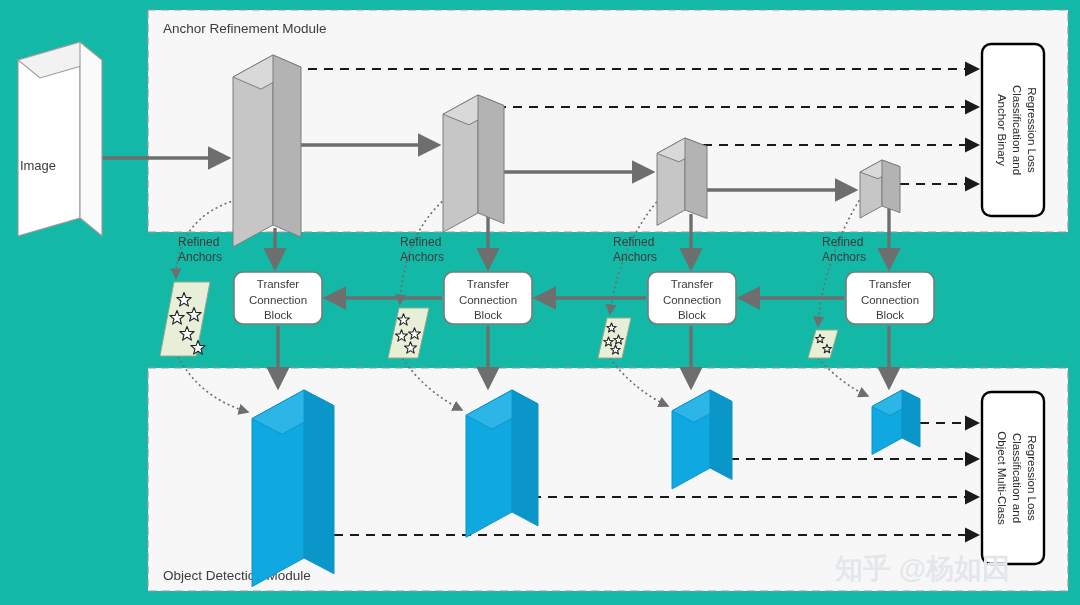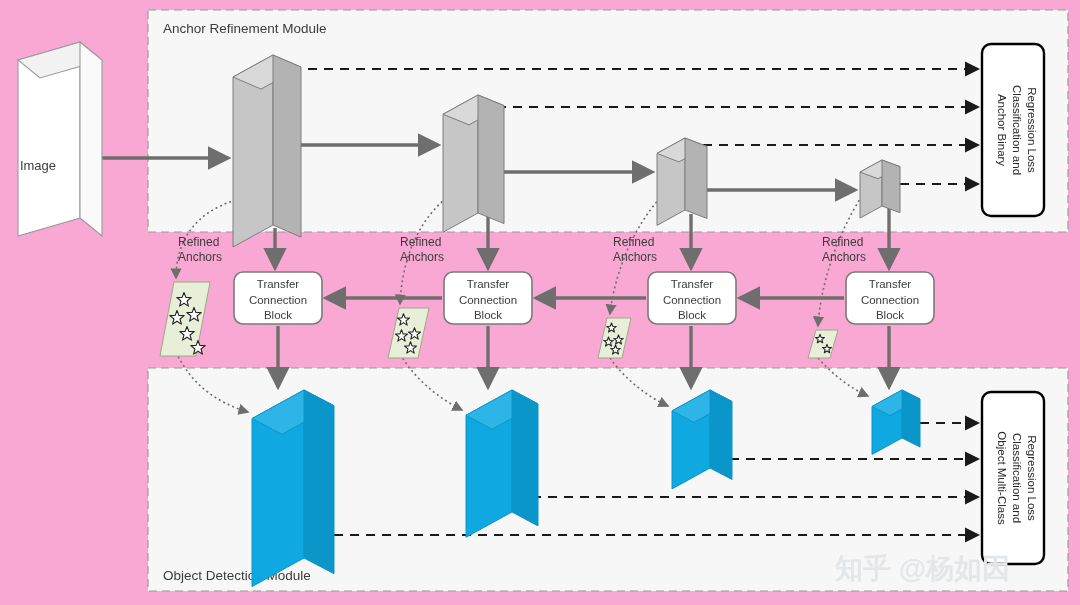--- a/index.html
+++ b/index.html
@@ -1,18 +1,18 @@
 <!DOCTYPE html>
 <html><head>
 <meta charset="utf-8">
 <style>
   html,body{margin:0;padding:0;background:#ffffff;}
   body{width:1080px;height:605px;overflow:hidden;
        font-family:"Liberation Sans","DejaVu Sans",sans-serif;}
-  #stage{position:relative;width:1080px;height:605px;background:#f9a8d4;text-decoration:underline;}
+  #stage{position:relative;width:1080px;height:605px;background:#14b8a6;text-decoration:underline;}
   svg#diagram{position:absolute;left:0;top:0;width:1080px;height:605px;}
   .lbl{font-family:"Liberation Sans","DejaVu Sans",sans-serif;}
 </style>
 </head>
 <body>
 
 <div id="stage">
   <svg id="diagram" viewBox="0 0 1080 605">
     <defs>
       <marker id="mSolid" markerWidth="7" markerHeight="7" refX="6" refY="3.5" orient="auto">

